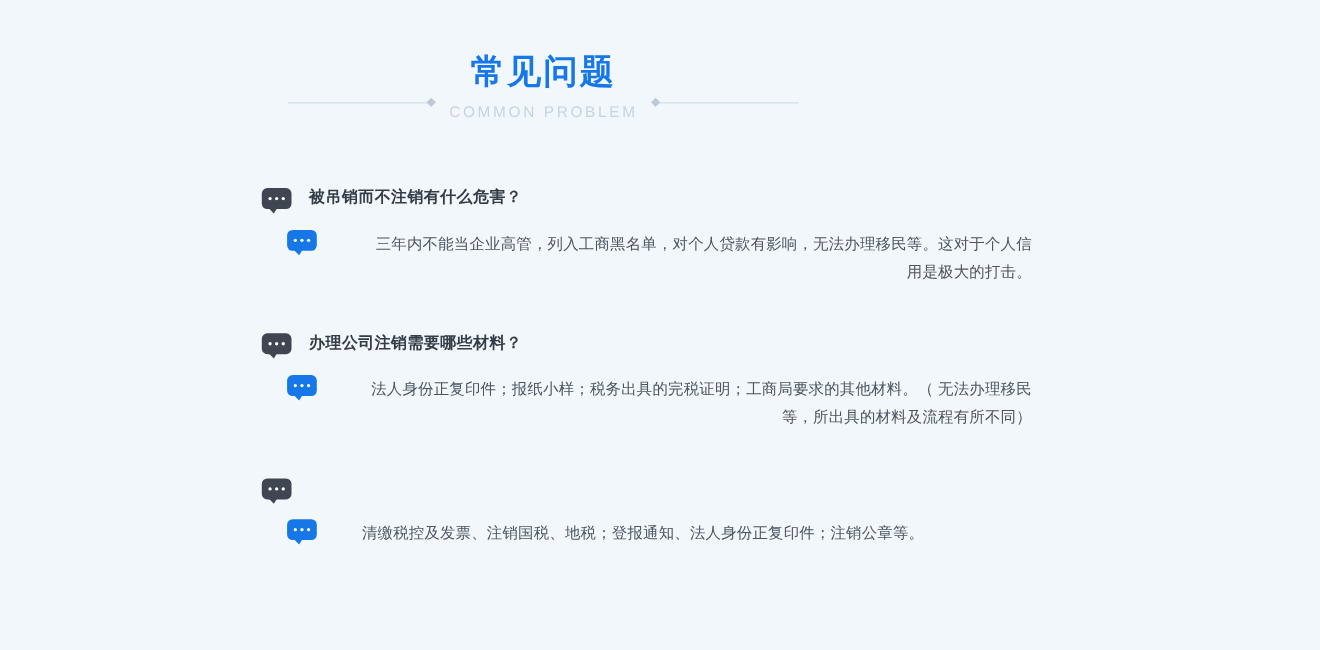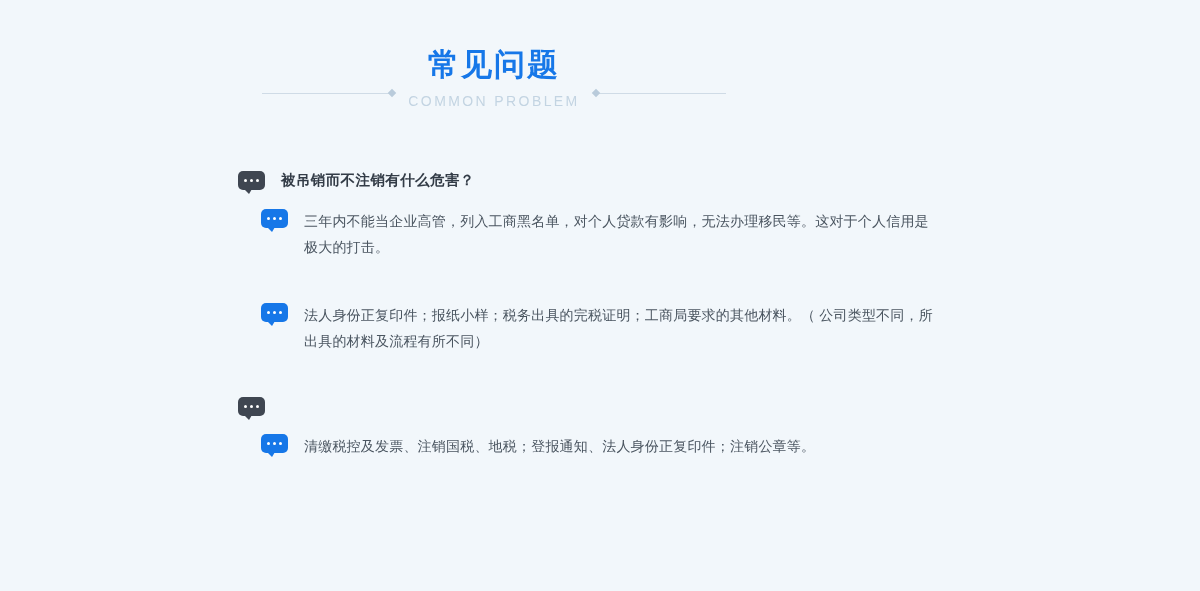--- a/index.html
+++ b/index.html
@@ -68,32 +68,34 @@
     margin: 0;
     padding: 0;
     list-style: none;
     position: absolute;
     left: 238px;
     top: 170px;
     width: 700px;
   }
   .faq-item {
     margin-bottom: 42px;
+    text-align: right;
   }
   .faq-item:last-child { margin-bottom: 0; }
 
   .q-row {
     display: flex;
     align-items: flex-start;
   }
   .a-row {
     display: flex;
     align-items: flex-start;
     margin-top: 17px;
     padding-left: 23px;
+    gap: 25px;
   }
 
   .bubble {
     flex: 0 0 auto;
     width: 27px;
     height: 19px;
     border-radius: 5px;
     position: relative;
     margin-top: 1px;
     display: flex;
@@ -184,29 +186,39 @@
               <i></i>
               <i></i>
               <i></i>
             </span>
         </span>
         <span class="a-text">三年内不能当企业高管，列入工商黑名单，对个人贷款有影响，无法办理移民等。这对于个人信用是极大的打击。</span>
       </div>
     </li>
 
     <li class="faq-item">
+      <div class="q-row">
+        <span class="bubble q">
+          <span class="dots">
+              <i></i>
+              <i></i>
+              <i></i>
+            </span>
+        </span>
+        <span class="q-text">办理公司注销需要哪些材料？</span>
+      </div>
       <div class="a-row">
         <span class="bubble a">
           <span class="dots">
               <i></i>
               <i></i>
               <i></i>
             </span>
         </span>
-        <span class="a-text">法人身份正复印件；报纸小样；税务出具的完税证明；工商局要求的其他材料。（ 公司类型不同，所出具的材料及流程有所不同）</span>
+        <span class="a-text">法人身份正复印件；报纸小样；税务出具的完税证明；工商局要求的其他材料。（ 无法办理移民等，所出具的材料及流程有所不同）</span>
       </div>
     </li>
 
     <li class="faq-item">
       <div class="q-row">
         <span class="bubble q">
           <span class="dots">
               <i></i>
               <i></i>
               <i></i>

